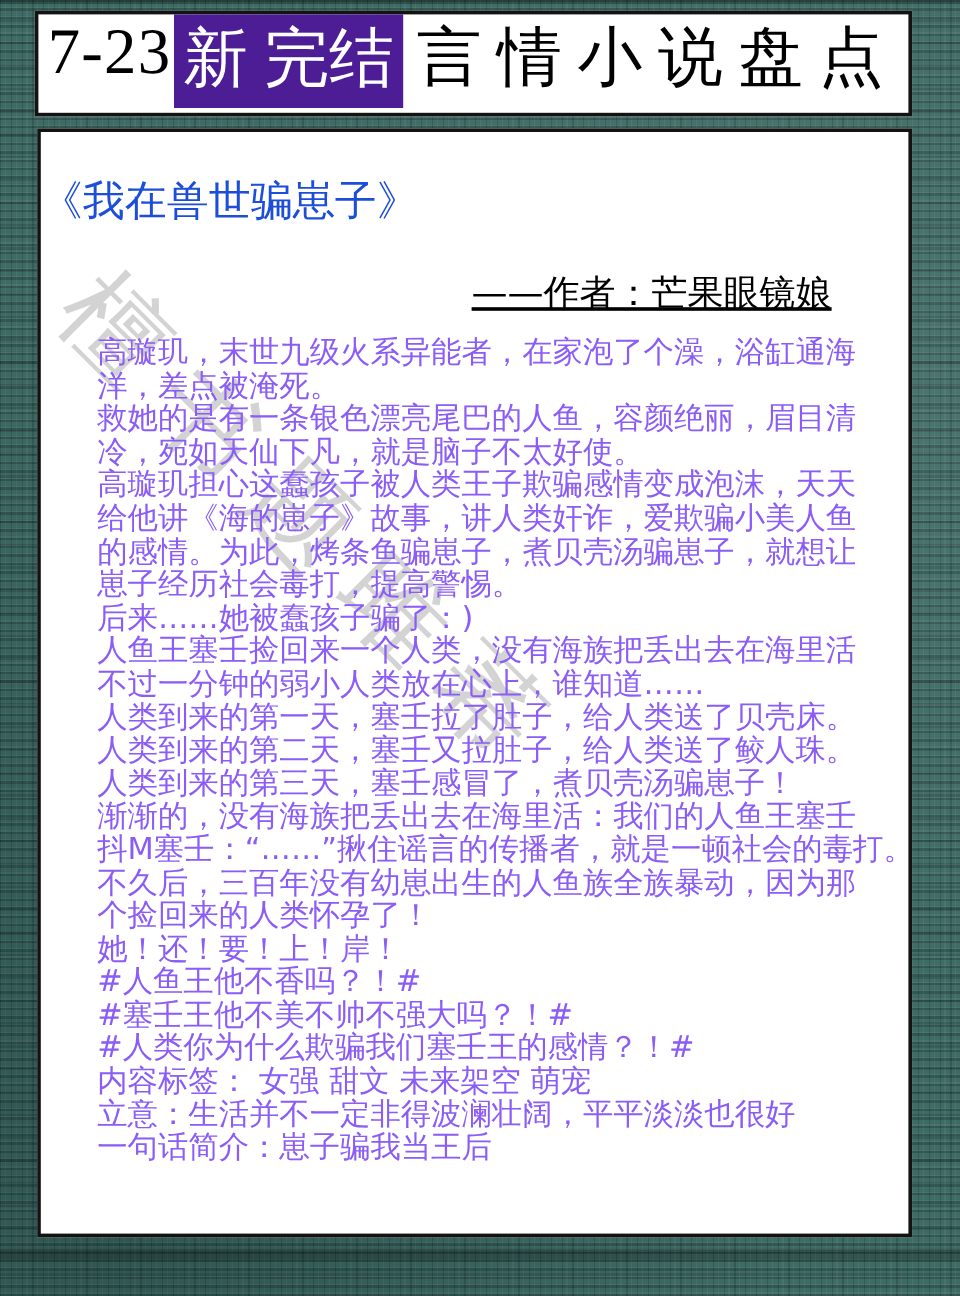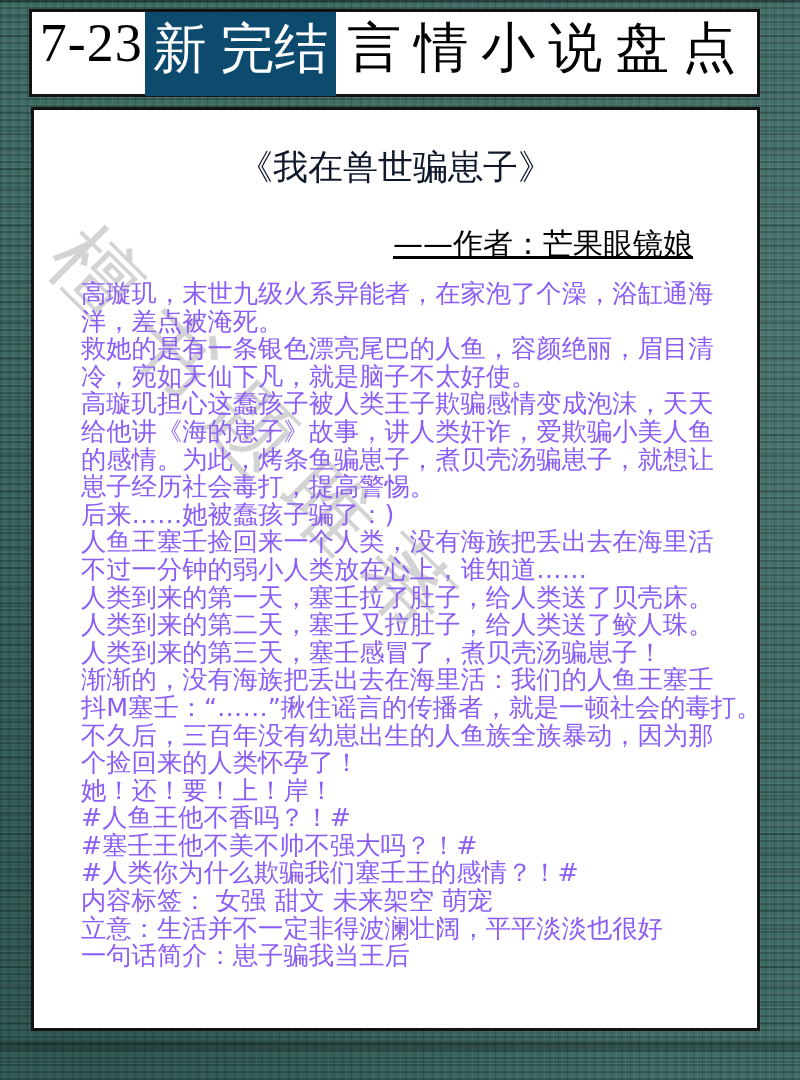--- a/index.html
+++ b/index.html
@@ -21,39 +21,39 @@
 
   .header-band{
     position:absolute;left:29px;top:9px;width:731px;height:88px;
     background:#ffffff;border:3px solid #131313;box-sizing:border-box;
     display:flex;align-items:flex-start;justify-content:center;
     font-family:"Liberation Serif","DejaVu Serif",serif;
     font-size:54px;color:#000;white-space:nowrap;
   }
   .header-prefix{letter-spacing:1px;}
   .header-highlight{
-    background:#0c4a6e;color:#ffffff;padding:1px 8px 10px 8px;margin:0 3px 0 2px;
+    background:#4c1d95;color:#ffffff;padding:1px 8px 4px 8px;margin:0 3px 0 2px;
   }
   .header-suffix{letter-spacing:13px;padding-left:8px;}
 
   .content-box{
     position:absolute;left:31px;top:107px;width:729px;height:924px;
     background:#ffffff;border:3px solid #131313;box-sizing:border-box;
   }
 
   .watermark{
     position:absolute;left:72px;top:92px;
     transform:rotate(45deg);transform-origin:0 0;
     font-size:86px;letter-spacing:24px;color:#d3d3d3;
     white-space:nowrap;z-index:0;pointer-events:none;
   }
 
   .book-title{
     position:absolute;left:0;right:0;top:34px;margin:0;z-index:1;
-    text-align:center;font-size:35px;font-weight:400;color:#0f172a;
+    text-align:left;font-size:35px;font-weight:400;color:#1d4ed8;
   }
   .author-line{
     position:absolute;right:64px;top:114px;z-index:1;
     font-size:30px;color:#000;white-space:nowrap;text-decoration:underline;
   }
   .bodytext{
     position:absolute;left:47px;top:170px;width:676px;z-index:1;
     font-size:25.3px;line-height:27.6px;color:#8b5cf6;
   }
   .bodyline{white-space:nowrap;}

